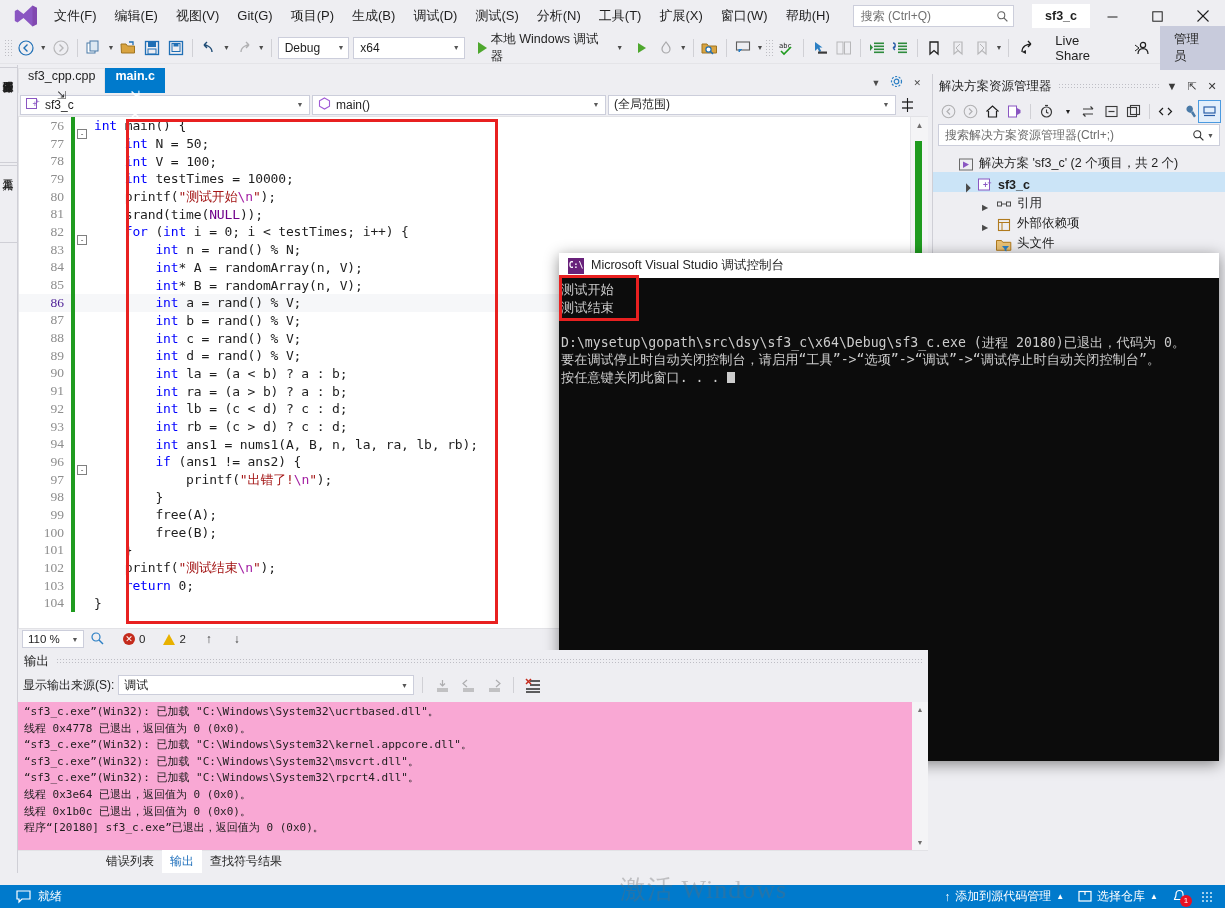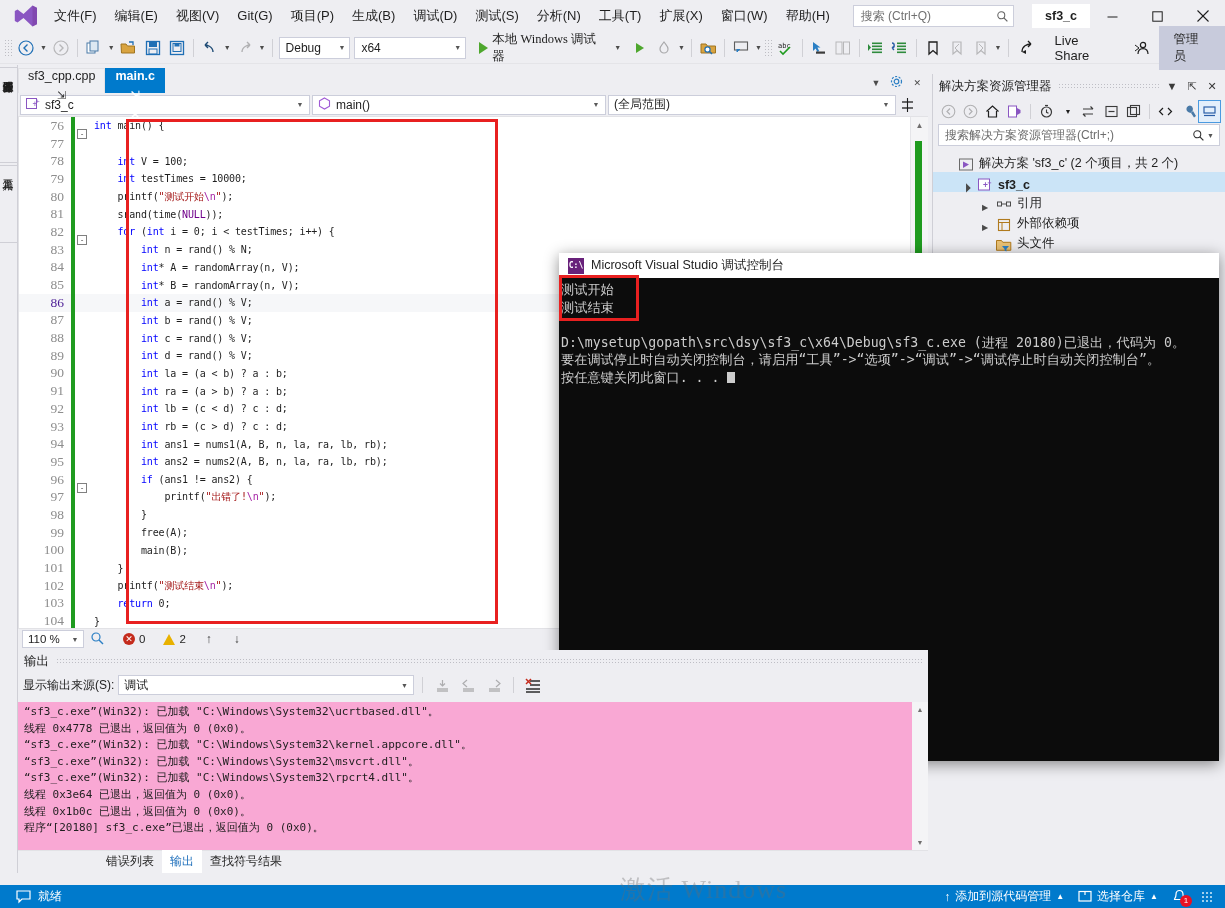--- a/index.html
+++ b/index.html
@@ -122,21 +122,21 @@
   .codeline { display: flex; height: 17.7px; align-items: center; }
   .ln {
     width: 52px; padding-right: 7px; text-align: right; color: #2b91af;
     font-family: "Liberation Serif", serif; font-size: 13.5px; color: #8d8d8d;
     flex: none;
   }
   .ln.cur { color: #4c1d95; }
   .changebar { width: 4px; flex: none; background: #1f9b1f; height: 17.7px; }
   .glyphmargin { width: 17px; flex: none; position: relative; }
   .codetext {
-    flex: 1; font-family: "DejaVu Sans Mono", monospace; font-size: 10px;
+    flex: 1; font-family: "DejaVu Sans Mono", monospace; font-size: 13px;
     color: #1e1e1e; white-space: pre; padding-left: 2px; letter-spacing: -0.15px;
   }
   .codeline.highlight { background: #f6f7f9; }
   .k { color: #0000ff; }    
   .s { color: #a31515; }     
   .esc { color: #a31fa3; }   
   .m { color: #6f008a; }
   .fold {
     position: absolute; left: 2px; top: 3px; width: 10px; height: 10px;
     border: 1px solid #808080; color: #404040; font-size: 8px; line-height: 8px;
@@ -402,21 +402,21 @@
 
     <div class="combo" style="width:72px;margin-left:2px;">
       <span class="cv">Debug</span>
       <span class="ca">▼</span>
     </div>
     <div class="combo" style="width:112px;margin-left:4px;">
       <span class="cv">x64</span>
       <span class="ca">▼</span>
     </div>
 
-    <div class="run-btn" style="margin-left:8px;font-family:Liberation Serif, serif;">
+    <div class="run-btn" style="margin-left:8px;">
       <span class="tri-green"></span>
       <span>本地 Windows 调试器</span>
       <span class="tb-caret">▼</span>
     </div>
 
     <div class="tb-btn">
       <span class="tri-green-sm"></span>
     </div>
     <div class="tb-btn">
       <svg width="16" height="16" viewBox="0 0 16 16" opacity=".45">
@@ -590,20 +590,21 @@
             <div class="changebar"></div>
             <div class="glyphmargin">
               <div class="fold">-</div>
             </div>
             <div class="codetext"><span class="k">int</span> main() {</div>
           </div>
           <div class="codeline">
             <div class="ln">77</div>
             <div class="changebar"></div>
             <div class="glyphmargin"></div>
+            <div class="codetext">    <span class="k">int</span> N = 50;</div>
           </div>
           <div class="codeline">
             <div class="ln">78</div>
             <div class="changebar"></div>
             <div class="glyphmargin"></div>
             <div class="codetext">    <span class="k">int</span> V = 100;</div>
           </div>
           <div class="codeline">
             <div class="ln">79</div>
             <div class="changebar"></div>
@@ -696,26 +697,20 @@
             <div class="glyphmargin"></div>
             <div class="codetext">        <span class="k">int</span> rb = (c &gt; d) ? c : d;</div>
           </div>
           <div class="codeline">
             <div class="ln">94</div>
             <div class="changebar"></div>
             <div class="glyphmargin"></div>
             <div class="codetext">        <span class="k">int</span> ans1 = nums1(A, B, n, la, ra, lb, rb);</div>
           </div>
           <div class="codeline">
-            <div class="ln">95</div>
-            <div class="changebar"></div>
-            <div class="glyphmargin"></div>
-            <div class="codetext">        <span class="k">int</span> ans2 = nums2(A, B, n, la, ra, lb, rb);</div>
-          </div>
-          <div class="codeline">
             <div class="ln">96</div>
             <div class="changebar"></div>
             <div class="glyphmargin">
               <div class="fold">-</div>
             </div>
             <div class="codetext">        <span class="k">if</span> (ans1 != ans2) {</div>
           </div>
           <div class="codeline">
             <div class="ln">97</div>
             <div class="changebar"></div>
@@ -731,21 +726,21 @@
           <div class="codeline">
             <div class="ln">99</div>
             <div class="changebar"></div>
             <div class="glyphmargin"></div>
             <div class="codetext">        free(A);</div>
           </div>
           <div class="codeline">
             <div class="ln">100</div>
             <div class="changebar"></div>
             <div class="glyphmargin"></div>
-            <div class="codetext">        main(B);</div>
+            <div class="codetext">        free(B);</div>
           </div>
           <div class="codeline">
             <div class="ln">101</div>
             <div class="changebar"></div>
             <div class="glyphmargin"></div>
             <div class="codetext">    }</div>
           </div>
           <div class="codeline">
             <div class="ln">102</div>
             <div class="changebar"></div>

